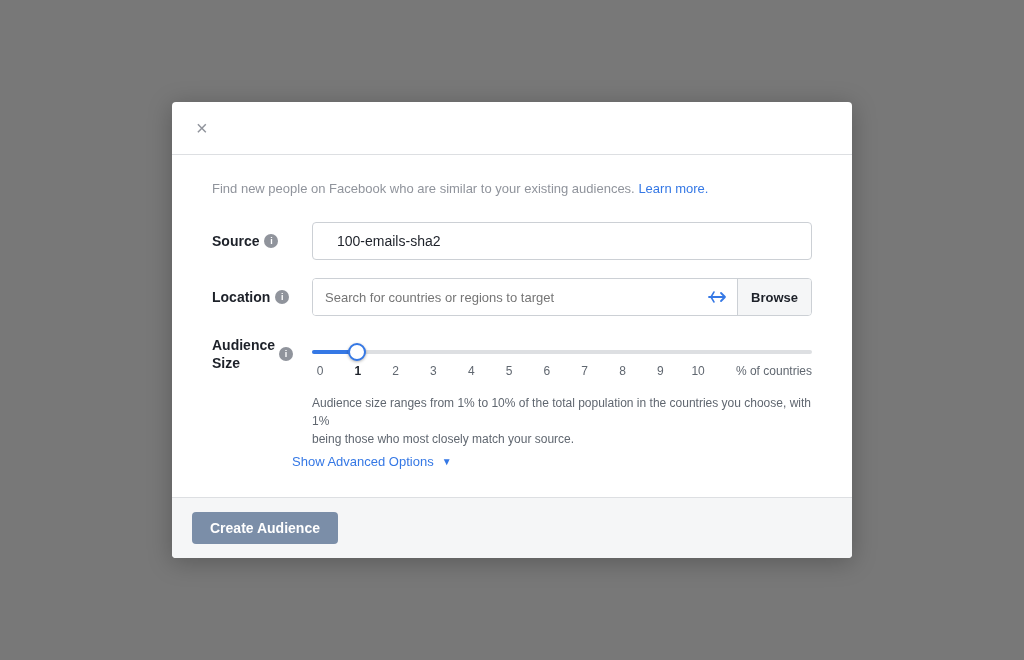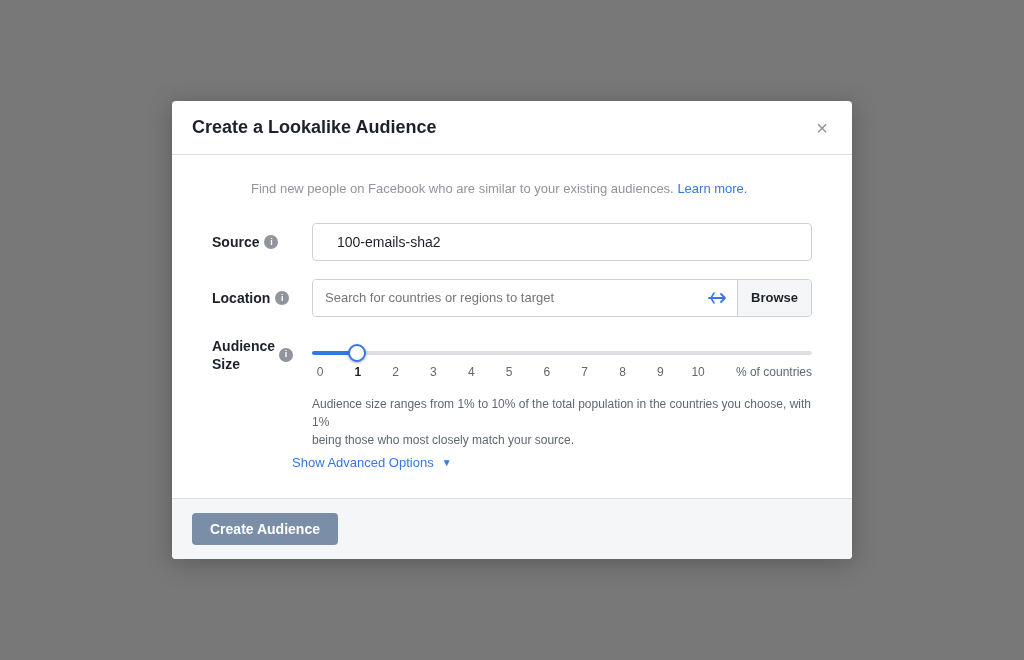--- a/index.html
+++ b/index.html
@@ -58,21 +58,20 @@
 
     .modal-body {
       padding: 24px 40px 20px 40px;
     }
 
     .intro-text {
       font-size: 13px;
       color: #90949c;
       margin-bottom: 24px;
       line-height: 1.5;
-      margin-left: 39px;
     }
 
     .learn-more {
       color: #3578e5;
       text-decoration: none;
     }
 
     .form-row {
       display: flex;
       align-items: center;
@@ -308,21 +307,20 @@
       cursor: pointer;
     }
   </style>
 </head>
 <body>
 
 <div class="modal-overlay">
   <div class="modal">
 
     <div class="modal-header">
-      <span class="modal-title">Create a Lookalike Audience</span>
       <button class="close-btn">×</button>
     </div>
 
     <div class="modal-body">
 
       <p class="intro-text">
         <span>Find new people on Facebook who are similar to your existing audiences.</span>
         <a href="#" class="learn-more">Learn more.</a>
       </p>
 

